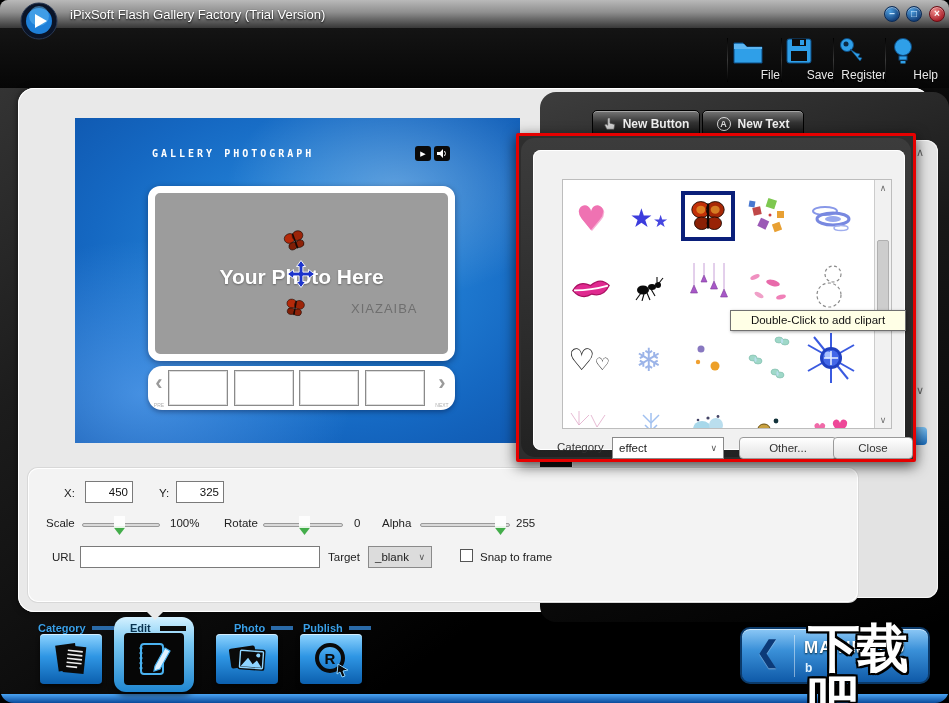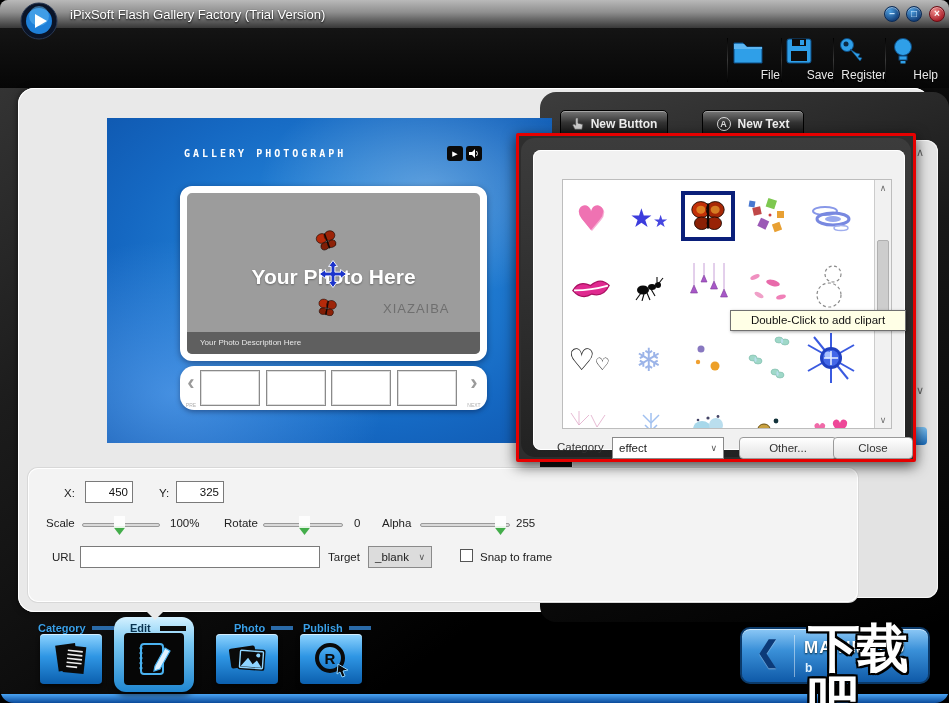--- a/index.html
+++ b/index.html
@@ -41,21 +41,20 @@
     background:#e9e9e9; border-radius:16px;
     box-shadow: inset 0 0 0 1px #fff, 0 0 6px rgba(0,0,0,.6); z-index:1; }
   .dark-backdrop { position:absolute; left:540px; top:92px; width:409px; height:530px;
     border-radius:16px; background: linear-gradient(160deg,#3d3d3d 0%, #181818 40%, #000 100%); z-index:2; }
   
   .preview { position:absolute; left:75px; top:118px; width:445px; height:325px; z-index:2;
     background:
      radial-gradient(ellipse 260px 170px at 72% 22%, rgba(255,255,255,.28), transparent 65%),
      radial-gradient(ellipse 300px 220px at 15% 85%, rgba(110,180,255,.55), transparent 70%),
      radial-gradient(ellipse 420px 300px at 55% 45%, #2d93e4 0%, #1568c2 55%, #0a4aa0 100%);
-    margin-left: 32px;
   }
   .gallery-header { position:absolute; left:77px; top:30px; color:#fff; font-family:"DejaVu Sans Mono", monospace; font-weight:bold; font-size:10px; letter-spacing:3px; }
   .mini-btn { position:absolute; top:28px; width:16px; height:15px; background:#0a0a0a; border-radius:3px; color:#fff; font-size:7px; display:flex; align-items:center; justify-content:center; cursor:pointer; }
   .photo-frame { position:absolute; left:73px; top:68px; width:307px; height:175px;
     background:#9c9c9c; border:7px solid #fff; border-radius:12px; box-shadow:0 2px 6px rgba(0,0,30,.4); overflow:hidden; }
   .photo-text { position:absolute; left:0; top:72px; width:100%; text-align:center; color:#fff; font-size:21px; font-weight:bold; text-shadow:0 1px 2px rgba(0,0,0,.35); }
   .move-cursor { position:absolute; left:131px; top:66px; width:30px; height:30px; }
   .bfly1 { position:absolute; left:127px; top:36px; width:26px; height:24px; }
   .bfly2 { position:absolute; left:129px; top:104px; width:22px; height:22px; }
   .brand-text { position:absolute; left:196px; top:108px; color:#6f6f6f; font-size:13px; letter-spacing:1px; }
@@ -244,33 +243,32 @@
       <div class="bfly2">
         <svg width="22" height="22" viewBox="0 0 40 40" style="transform:rotate(10deg)">
             <ellipse cx="13" cy="13" rx="9" ry="8" fill="#b52a0a" stroke="#1d0a05"></ellipse>
             <ellipse cx="27" cy="13" rx="9" ry="8" fill="#9c2408" stroke="#1d0a05"></ellipse>
             <ellipse cx="14" cy="27" rx="7" ry="6" fill="#801e06" stroke="#1d0a05"></ellipse>
             <ellipse cx="26" cy="27" rx="7" ry="6" fill="#8e2208" stroke="#1d0a05"></ellipse>
             <rect x="19" y="7" width="2.4" height="26" fill="#140804"></rect>
           </svg>
       </div>
       <div class="brand-text">XIAZAIBA</div>
-      <div class="desc-bar">Your Photo Description Here</div>
     </div>
     <div class="thumb-bar">
       <div class="strip-arrow" style="left:4px"><span>‹</span><small>PRE</small></div>
       <div class="thumb-box" style="left:20px"></div>
       <div class="thumb-box" style="left:86px"></div>
       <div class="thumb-box" style="left:151px"></div>
       <div class="thumb-box" style="left:217px"></div>
       <div class="strip-arrow" style="left:287px"><span>›</span><small>NEXT</small></div>
     </div>
   </div>
 
-  <div class="tab" style="left:560px; width:108px">
+  <div class="tab" style="left:592px; width:108px">
     <span>
         <svg width="13" height="14" viewBox="0 0 14 16">
           <path d="M6 1 L7.5 1 L7.5 7 L13 8.5 L12 14 L4 14 L1.5 9 L3 8 L5 9.5 L5 2 Z" fill="#cfcfcf" stroke="#555" stroke-width="0.7"></path>
         </svg>
       </span>
     <span>New Button</span>
   </div>
   <div class="tab" style="left:702px; width:102px">
     <span class="circleA">A</span>
     <span>New Text</span>

